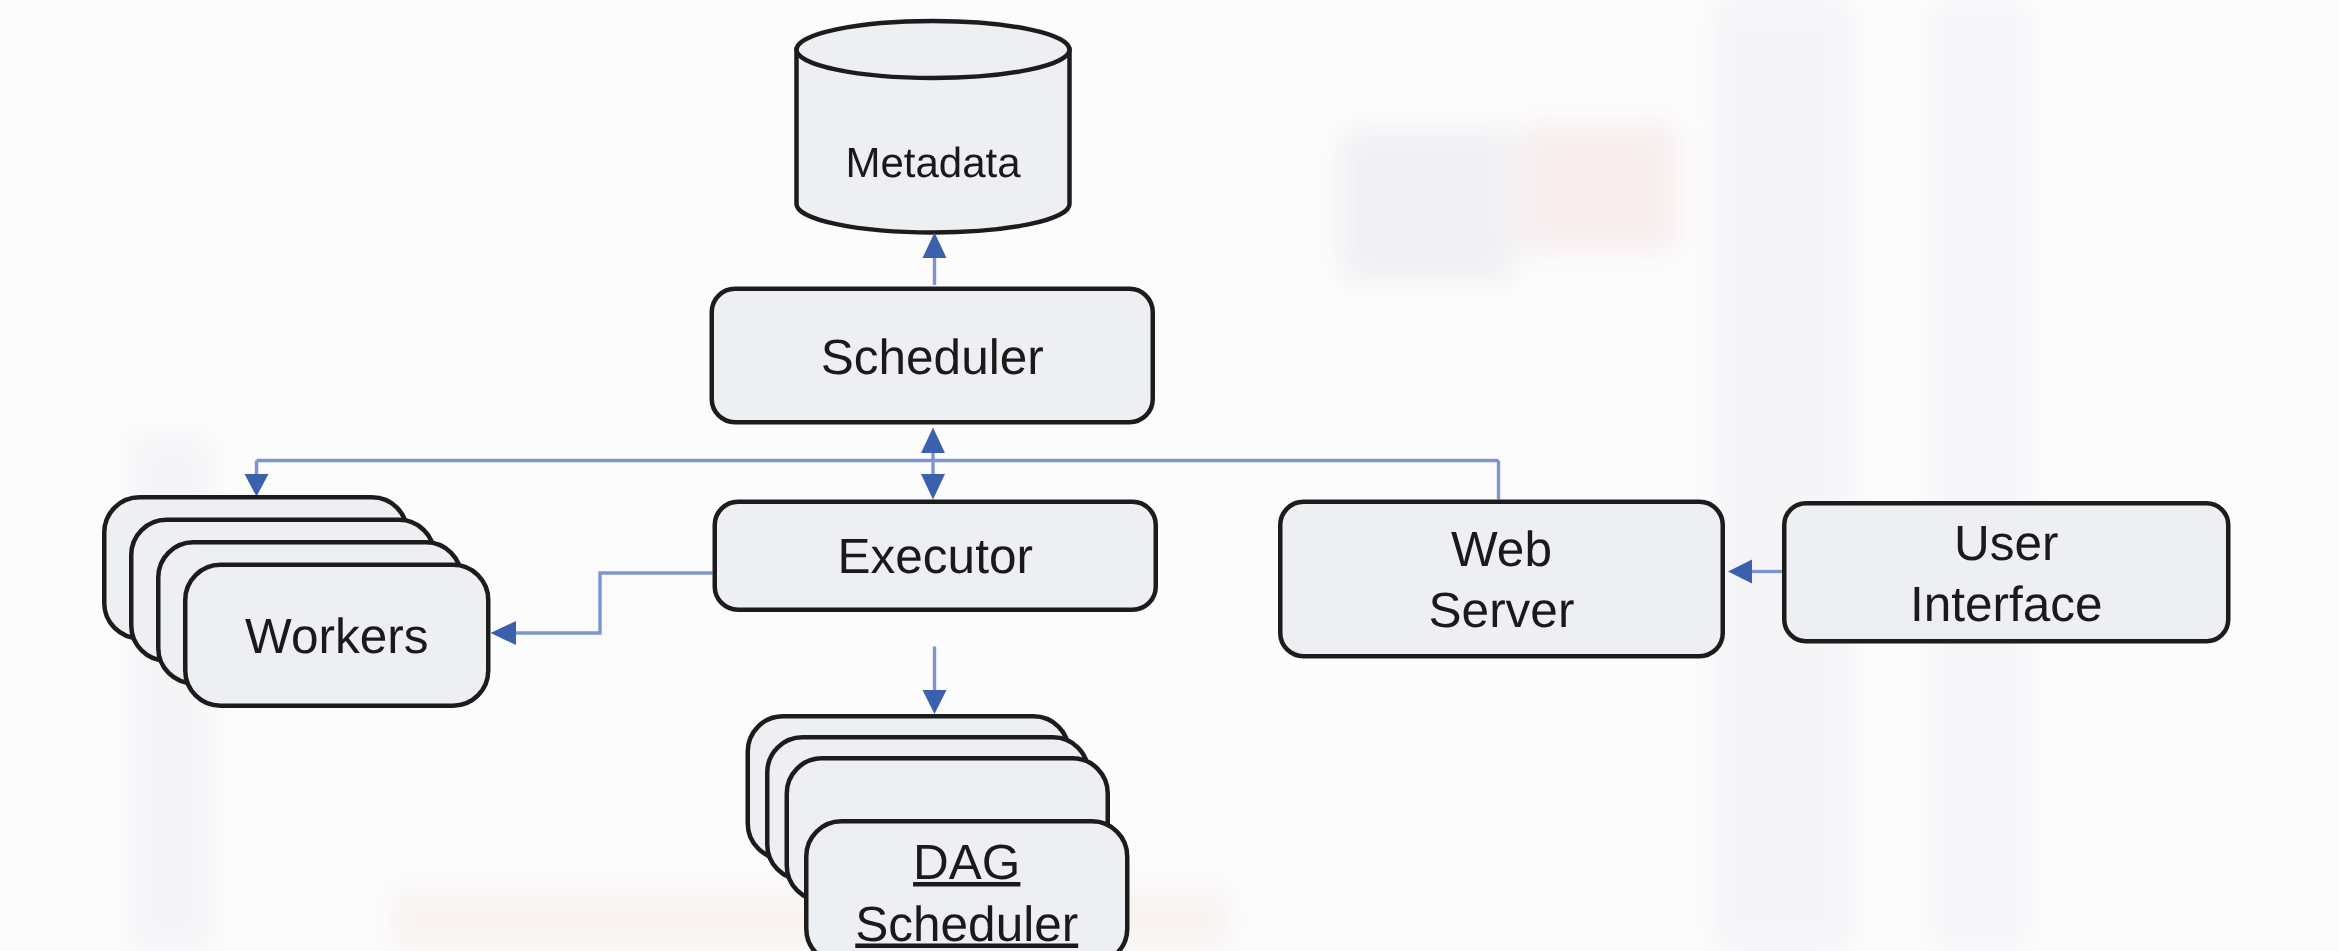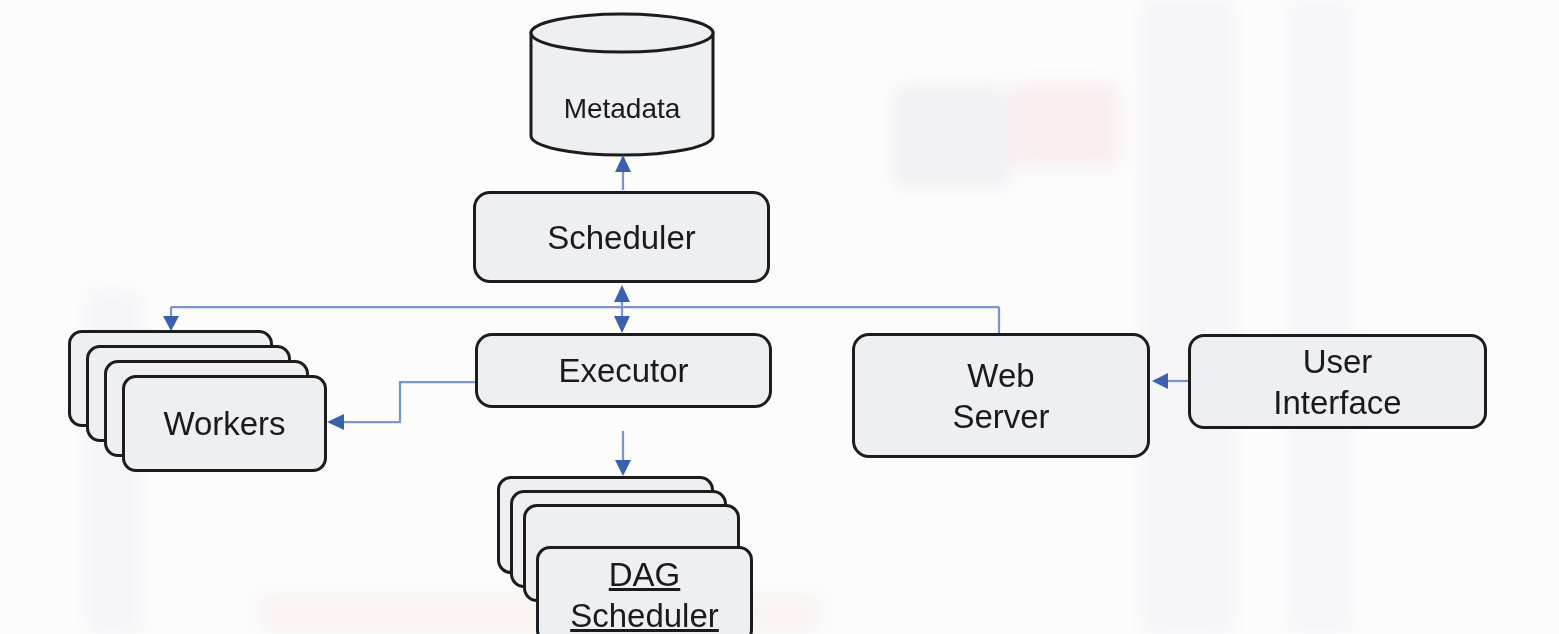--- a/index.html
+++ b/index.html
@@ -29,21 +29,21 @@
   .shaft{fill:none;stroke:var(--line-color);stroke-width:2.25px;}
   .head{fill:var(--arrow-color);stroke:none;}
   .cyl{fill:var(--node-fill);stroke:var(--node-border);stroke-width:3px;}
 
   .node{
     position:absolute;display:flex;flex-direction:column;align-items:center;justify-content:center;
     background:var(--node-fill);border:3px solid var(--node-border);border-radius:17px;
     font-size:33px;line-height:41px;text-align:center;
   }
   .card{
-    position:absolute;background:var(--node-fill);border:3px solid var(--node-border);border-radius:14px;
+    position:absolute;background:var(--node-fill);border:3px solid var(--node-border);border-radius:25px;
     display:flex;flex-direction:column;align-items:center;justify-content:center;
     font-size:33px;line-height:41px;text-align:center;
   }
   .cyl-label{
     position:absolute;left:535px;top:64px;width:174px;height:88px;
     display:flex;flex-direction:column;align-items:center;justify-content:center;
     font-size:28px;line-height:41px;text-align:center;
   }
 </style>
 </head>
@@ -115,21 +115,21 @@
     <div class="card" style="left:104px;top:360px;width:205px;height:97px;"></div>
     <div class="card" style="left:122px;top:375px;width:205px;height:97px;">
       <div>Workers</div>
     </div>
   </div>
 
   <div class="node" style="left:475px;top:333px;width:297px;height:75px;">
     <div>Executor</div>
   </div>
 
-  <div class="node" style="left:852px;top:333px;width:298px;height:125px;">
+  <div class="node" style="left:852px;top:333px;width:298px;height:106px;">
     <div>Web</div>
     <div>Server</div>
   </div>
 
   <div class="node" style="left:1188px;top:334px;width:299px;height:95px;border-radius:16px;">
     <div>User</div>
     <div>Interface</div>
   </div>
 
   <div>

